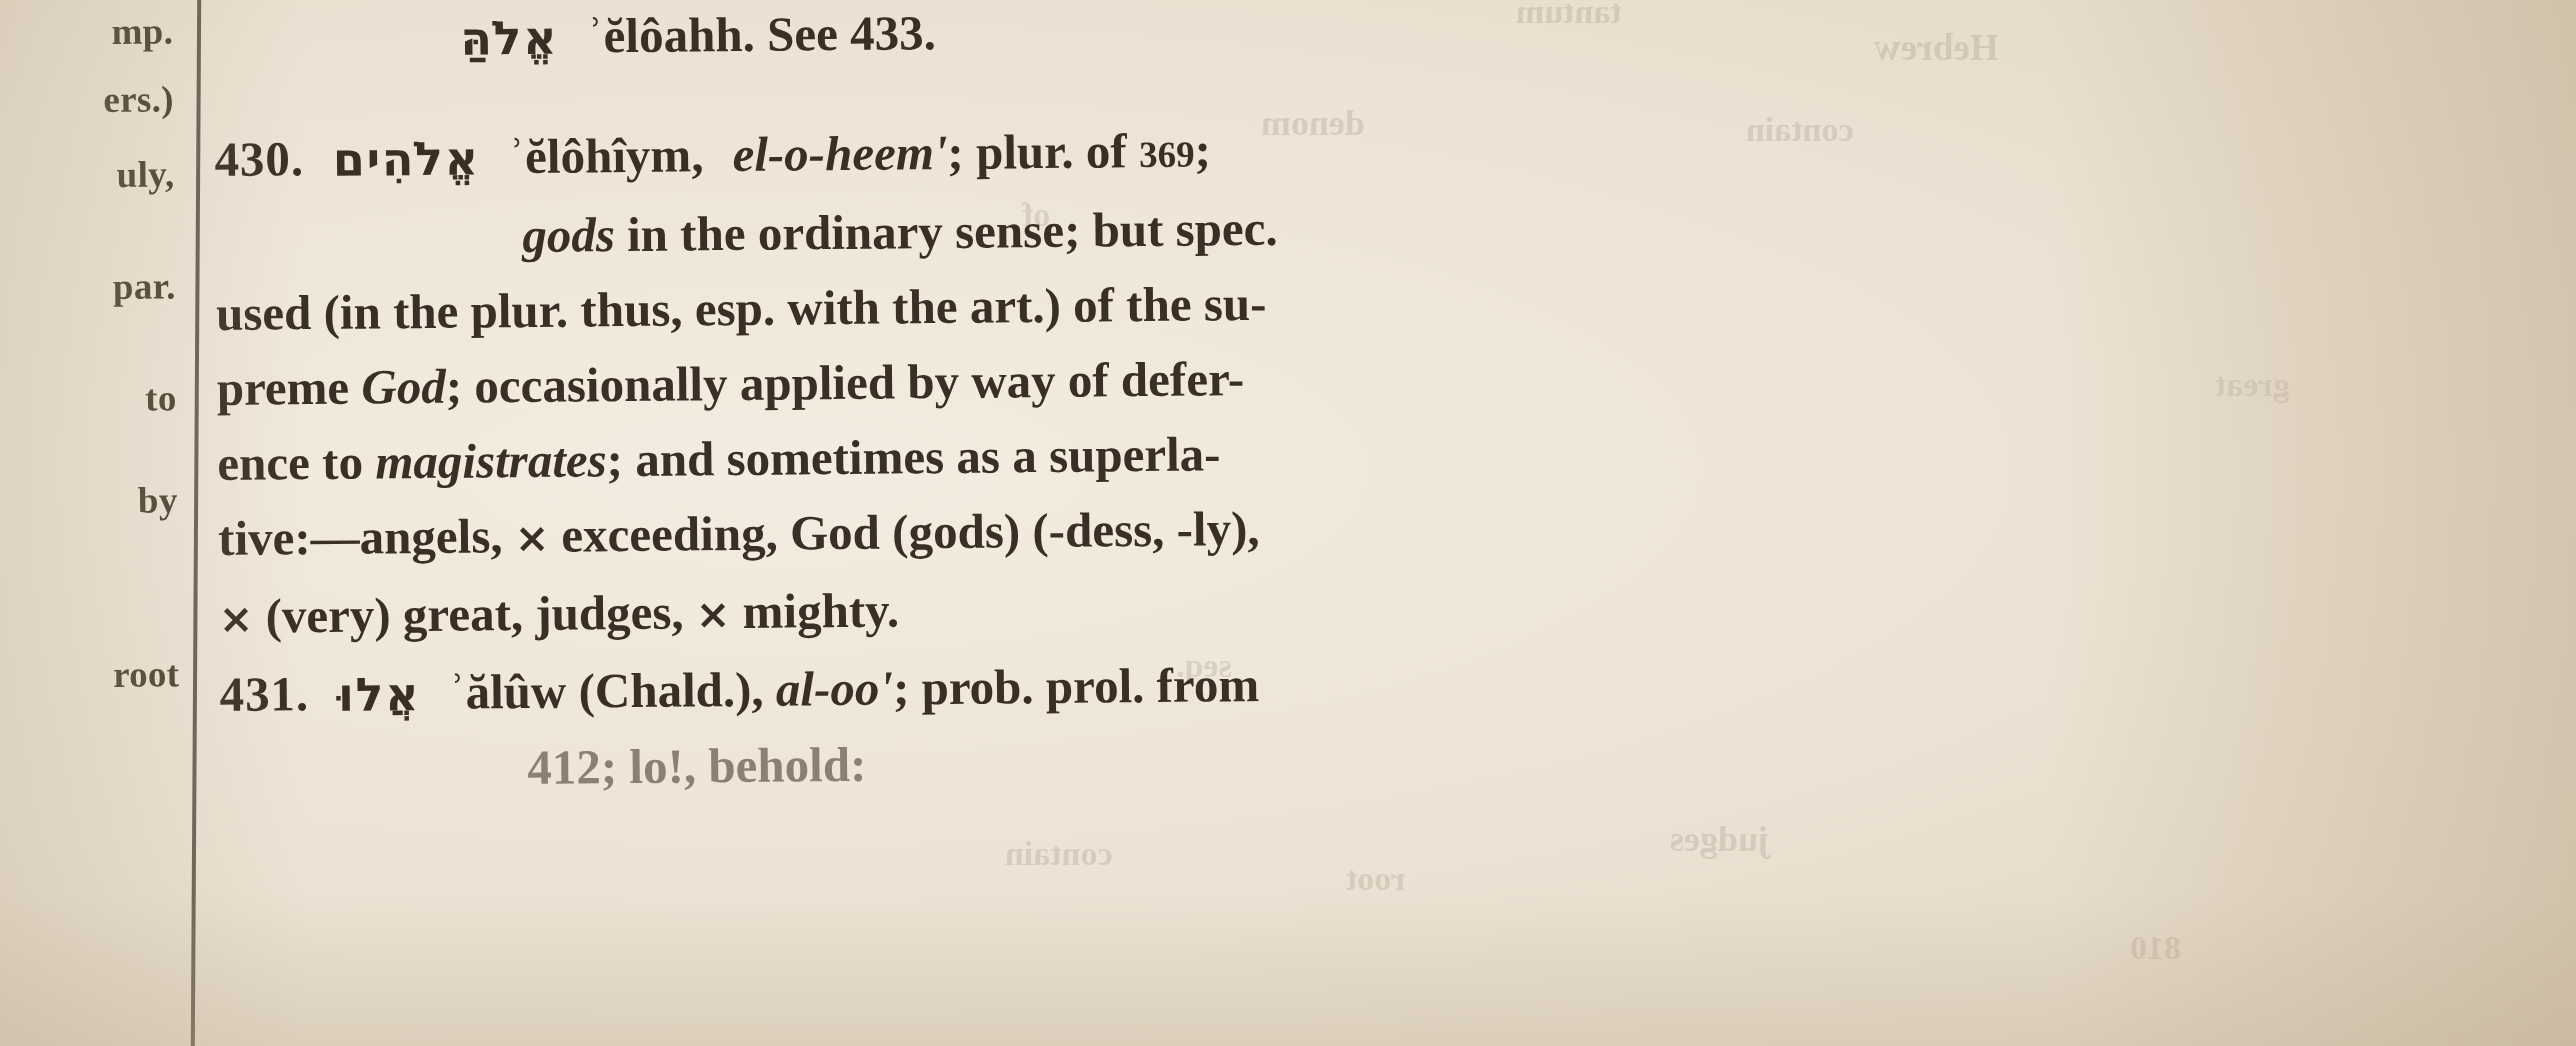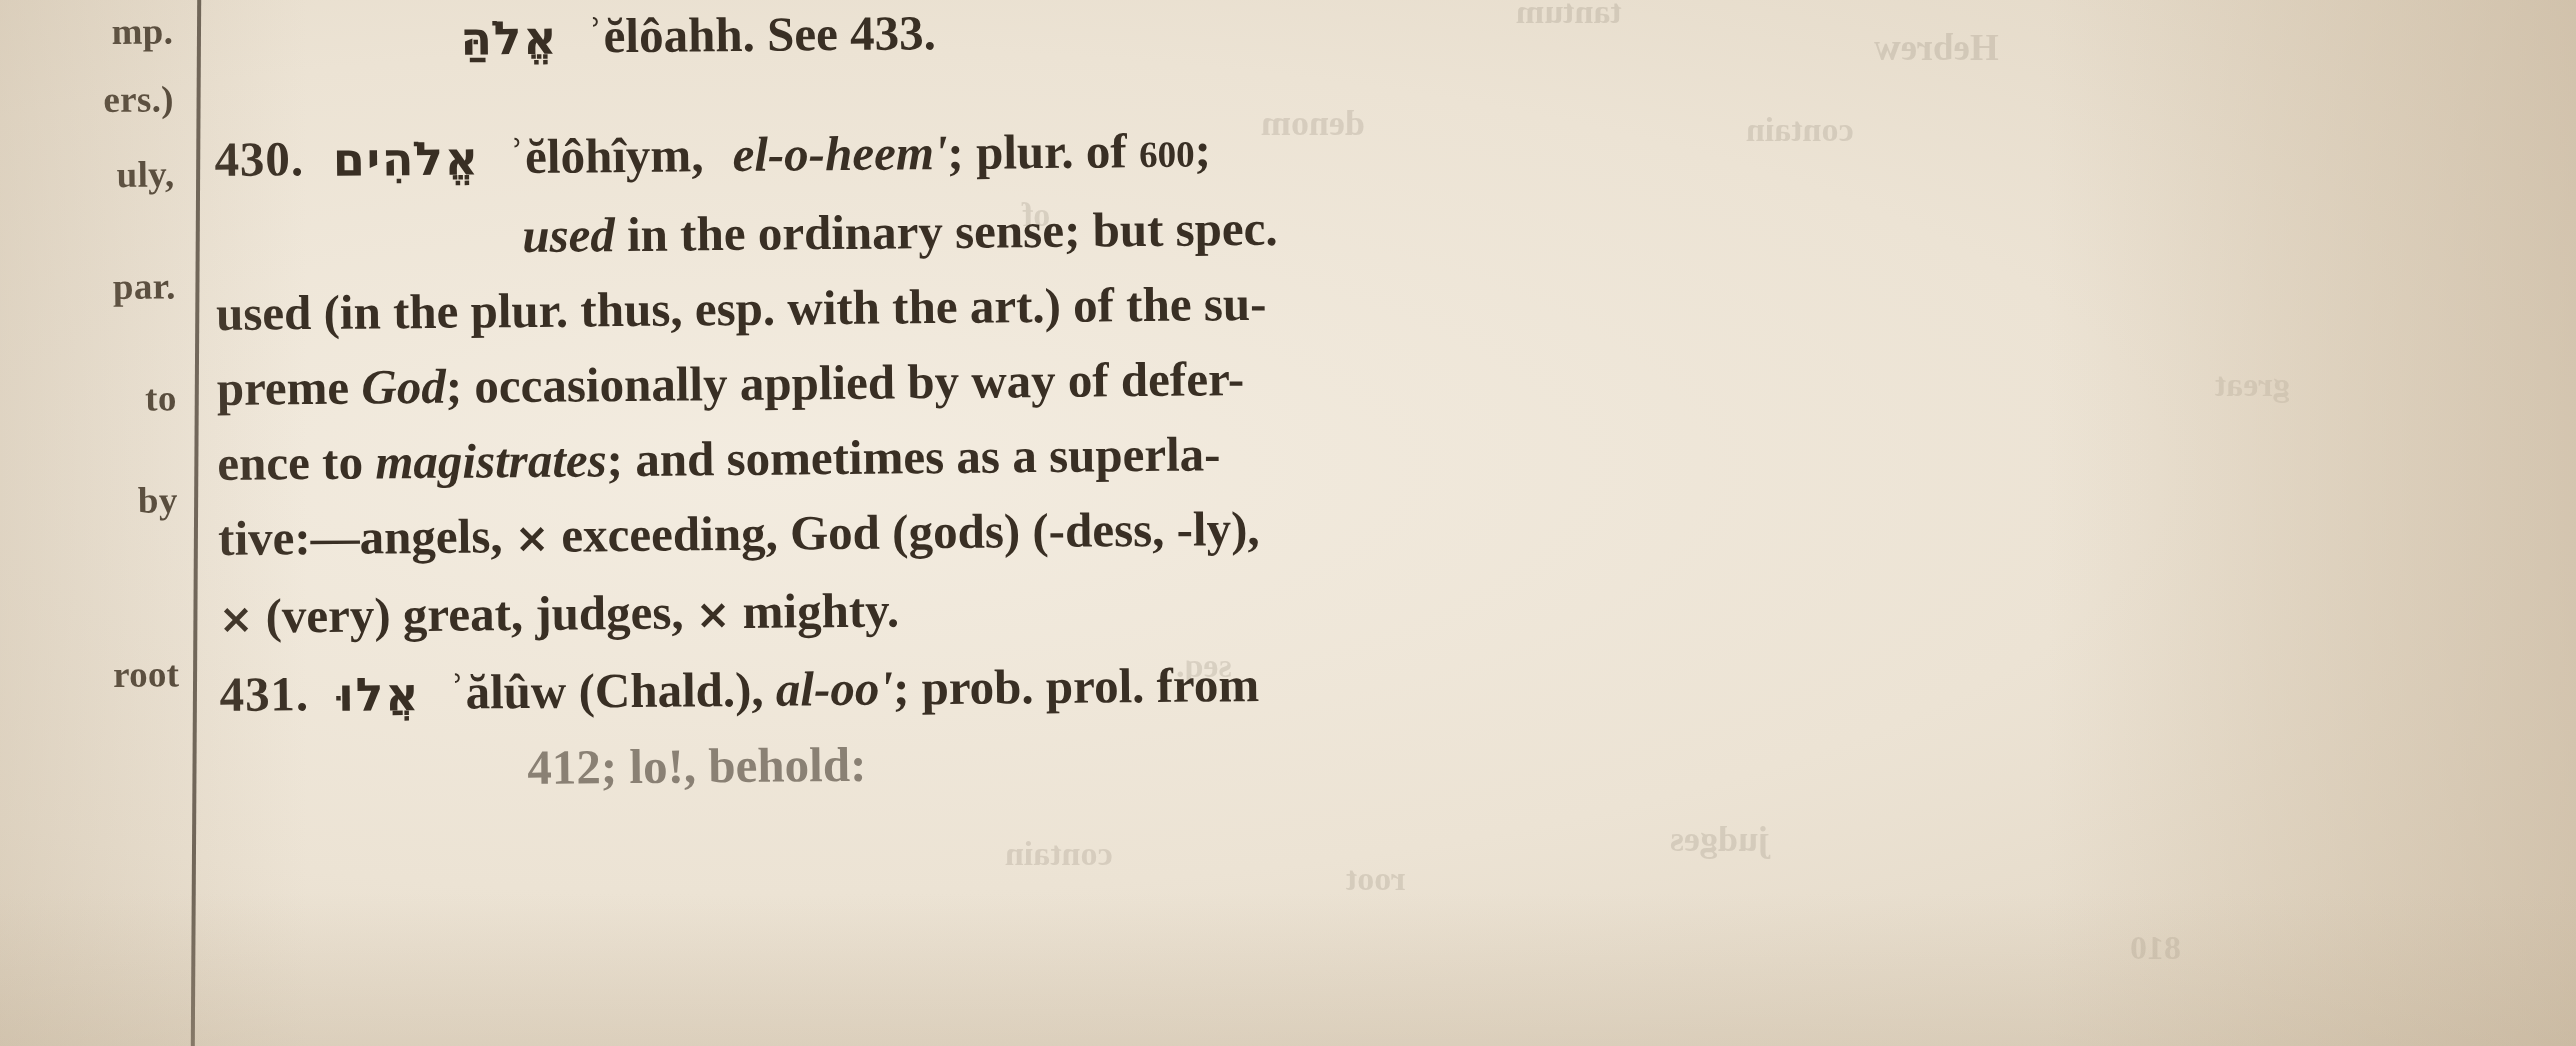--- a/index.html
+++ b/index.html
@@ -168,25 +168,25 @@
 
   <div class="main-col tilt" style="padding-top:1.7px;">
 
     <div class="line" style="padding-left:247px;">
       <span class="heb">אֱלֹהַּ</span><span class="sp-lg"></span><span class="translit">ʾĕlôahh</span><span>.  See 433.</span>
     </div>
 
     <div style="height:44px;"></div>
 
     <div class="line">
-      <span class="num">430.</span><span class="sp-lg"></span><span class="heb">אֱלֹהִים</span><span class="sp-lg"></span><span class="translit">ʾĕlôhîym,</span><span class="sp-lg"></span><span class="pron">el-o-heem'</span><span>;  plur. of </span><span class="small">600</span><span>;</span>
+      <span class="num">430.</span><span class="sp-lg"></span><span class="heb">אֱלֹהִים</span><span class="sp-lg"></span><span class="translit">ʾĕlôhîym,</span><span class="sp-lg"></span><span class="pron">el-o-heem'</span><span>;  plur. of </span><span class="small">369</span><span>;</span>
     </div>
 
     <div class="line indent">
-      <span class="gloss">used</span><span> in the ordinary sense; but spec.</span>
+      <span class="gloss">gods</span><span> in the ordinary sense; but spec.</span>
     </div>
 
     <div class="line">
       <span>used (in the plur. thus, esp. with the art.) of the su-</span>
     </div>
 
     <div class="line">
       <span>preme </span><span class="gloss">God</span><span>; occasionally applied by way of defer-</span>
     </div>
 

